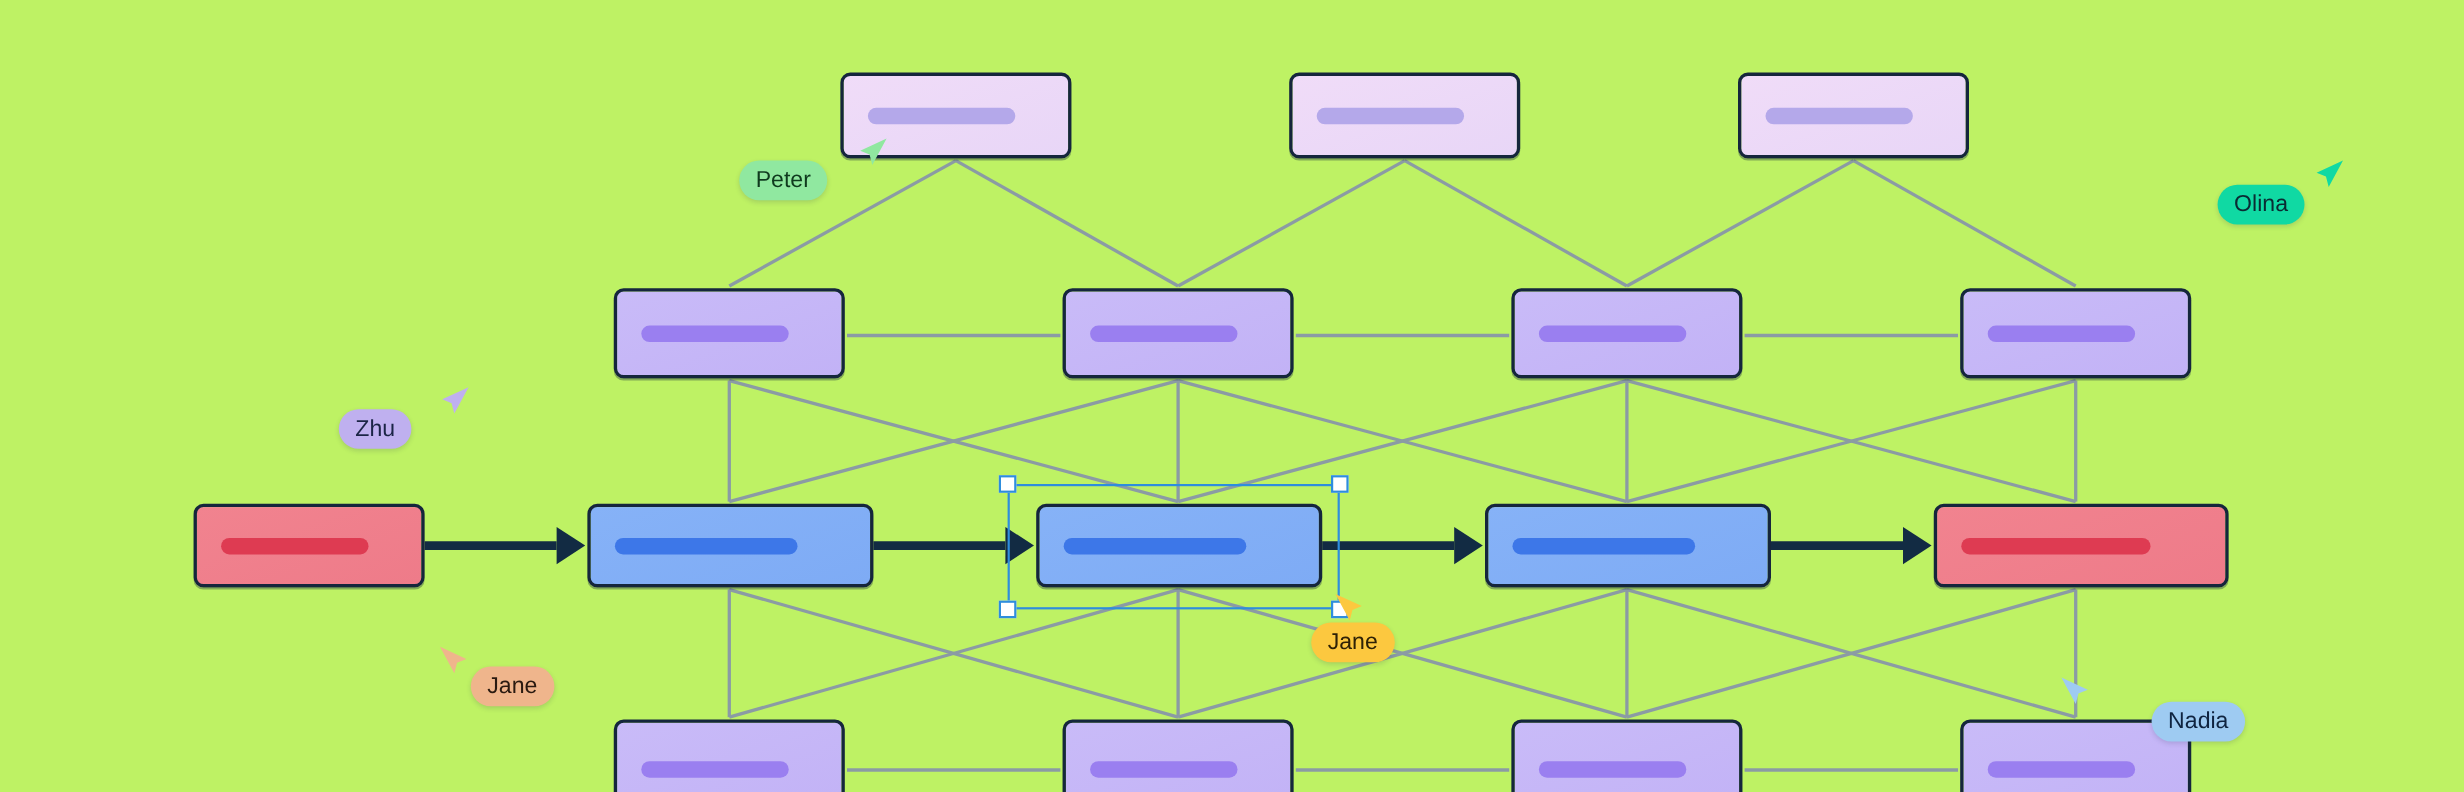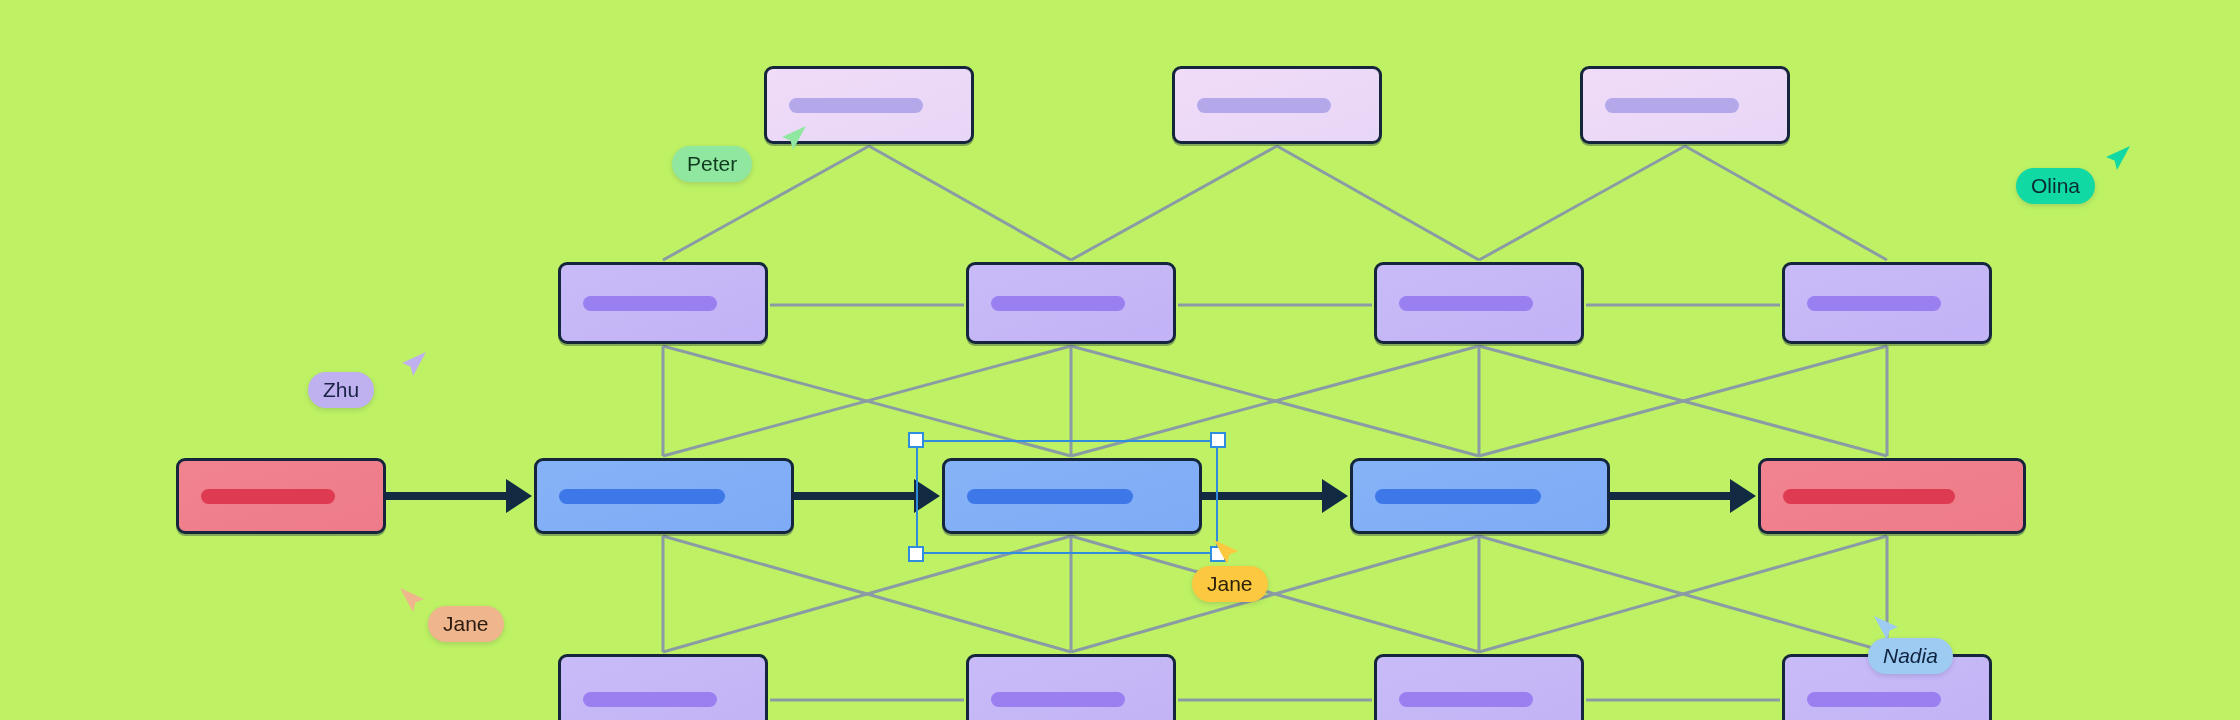--- a/index.html
+++ b/index.html
@@ -226,17 +226,17 @@
       <div class="cursor" style="left: 0px; top: 0px;">
         <svg class="arrow" viewBox="0 0 30 34" transform="scale(-1,1)" style="position: absolute; left: 1212px; top: 538px; transform: scaleX(-1);">
           <path d="M28 2 L4 13 L12.5 16.5 L15 26 Z" fill="#fcc83f"></path>
         </svg>
         <div class="tag" style="left: 1192px; top: 566px; background: rgb(252, 200, 63); color: rgb(46, 34, 6);">Jane</div>
       </div>
       <div class="cursor" style="left: 0px; top: 0px;">
         <svg class="arrow" viewBox="0 0 30 34" transform="scale(-1,1)" style="position: absolute; left: 1872px; top: 614px; transform: scaleX(-1);">
           <path d="M28 2 L4 13 L12.5 16.5 L15 26 Z" fill="#9ecbf2"></path>
         </svg>
-        <div class="tag" style="left: 1868px; top: 638px; background: rgb(158, 203, 242); color: rgb(15, 36, 64); font-style: italic;">Nadia</div>
+        <div class="tag" style="left: 1956px; top: 638px; background: rgb(158, 203, 242); color: rgb(15, 36, 64);">Nadia</div>
       </div>
     </div>
 
 </div>
 
 </body></html>

